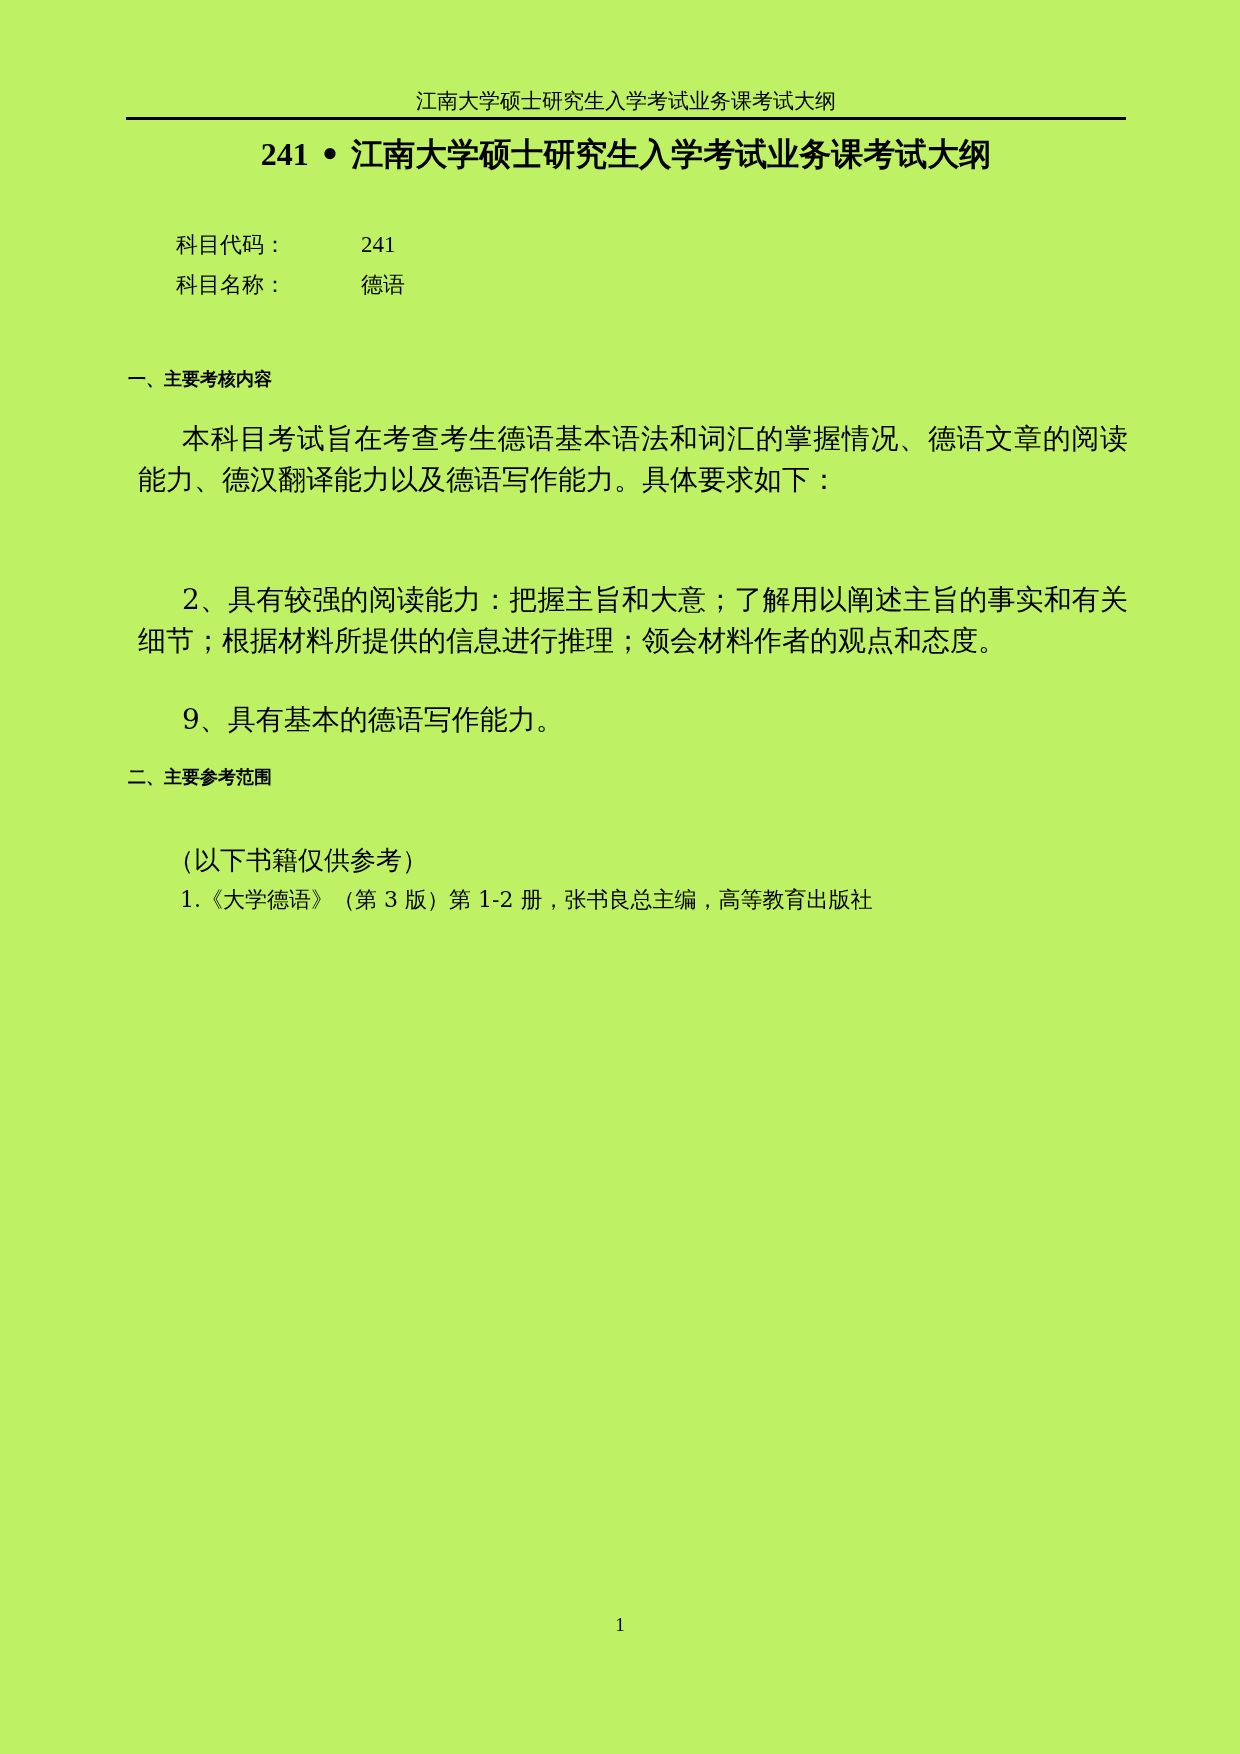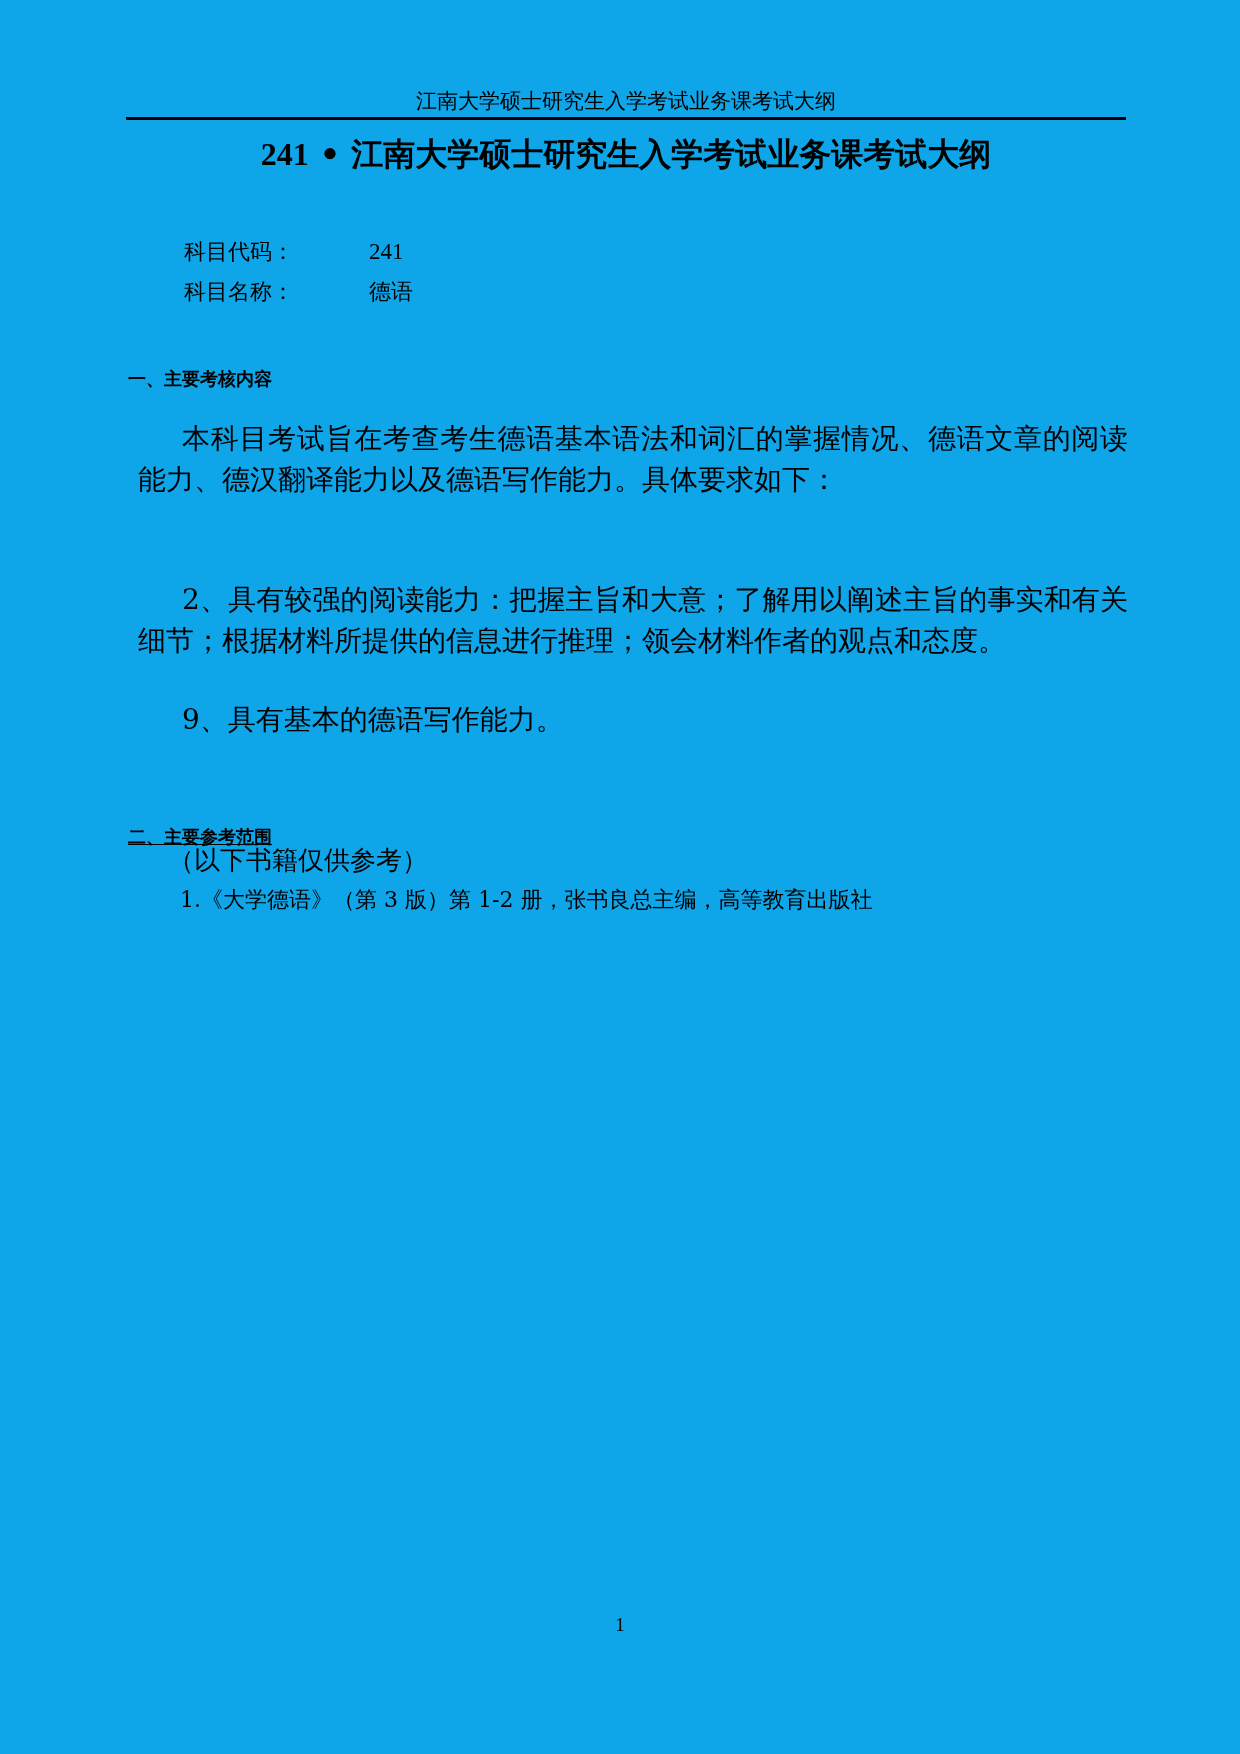--- a/index.html
+++ b/index.html
@@ -13,21 +13,21 @@
       position: relative;
       overflow: hidden;
       font-family: "DejaVu Serif", "Liberation Serif", serif;
       color: #000000;
     }
     .page {
       position: absolute;
       left: 0; top: 0;
       width: 1240px;
       height: 1754px;
-      background: #0ea5e9;
+      background: #bef264;
     }
     .running-header {
       position: absolute;
       left: 126px;
       width: 1000px;
       top: 88px;
       text-align: center;
       font-size: 21px;
       line-height: 26px;
       letter-spacing: 0px;
@@ -49,24 +49,23 @@
       font-size: 32px;
       line-height: 42px;
       font-weight: bold;
       font-family: "DejaVu Serif", "Liberation Serif", serif;
     }
     .doc-title .code {
       font-family: "Liberation Serif", "DejaVu Serif", serif;
     }
     .meta-row {
       position: absolute;
-      left: 184px;
+      left: 176px;
       font-size: 22px;
       line-height: 30px;
-      margin-top: 7px;
     }
     .meta-row .meta-label {
       display: inline-block;
       width: 185px;
     }
     .meta-row .meta-value {
       display: inline-block;
     }
     .meta-row .meta-value.num {
       font-family: "Liberation Serif", "DejaVu Serif", serif;
@@ -132,20 +131,20 @@
   <div class="meta-row" style="top:270px;">
     <span class="meta-label">科目名称：</span><span class="meta-value">德语</span>
   </div>
 
   <div class="section-heading" style="top:362px;">一、主要考核内容</div>
 
   <p class="para" style="top:410px;">本科目考试旨在考查考生德语基本语法和词汇的掌握情况、德语文章的阅读能力、德汉翻译能力以及德语写作能力。具体要求如下：</p>
   <p class="para" style="top:571px;">2、具有较强的阅读能力：把握主旨和大意；了解用以阐述主旨的事实和有关细节；根据材料所提供的信息进行推理；领会材料作者的观点和态度。</p>
   <p class="para" style="top:691px;">9、具有基本的德语写作能力。</p>
 
-  <div class="section-heading" style="top:820px;text-decoration:underline;">二、主要参考范围</div>
+  <div class="section-heading" style="top:760px;">二、主要参考范围</div>
 
   <div class="note-line" style="top:845px;">（以下书籍仅供参考）</div>
   <div class="ref-line" style="top:885px;">1.《大学德语》（第 3 版）第 1-2 册，张书良总主编，高等教育出版社</div>
 
   <div class="page-number">1</div>
 
 </div>
 
 </body></html>

